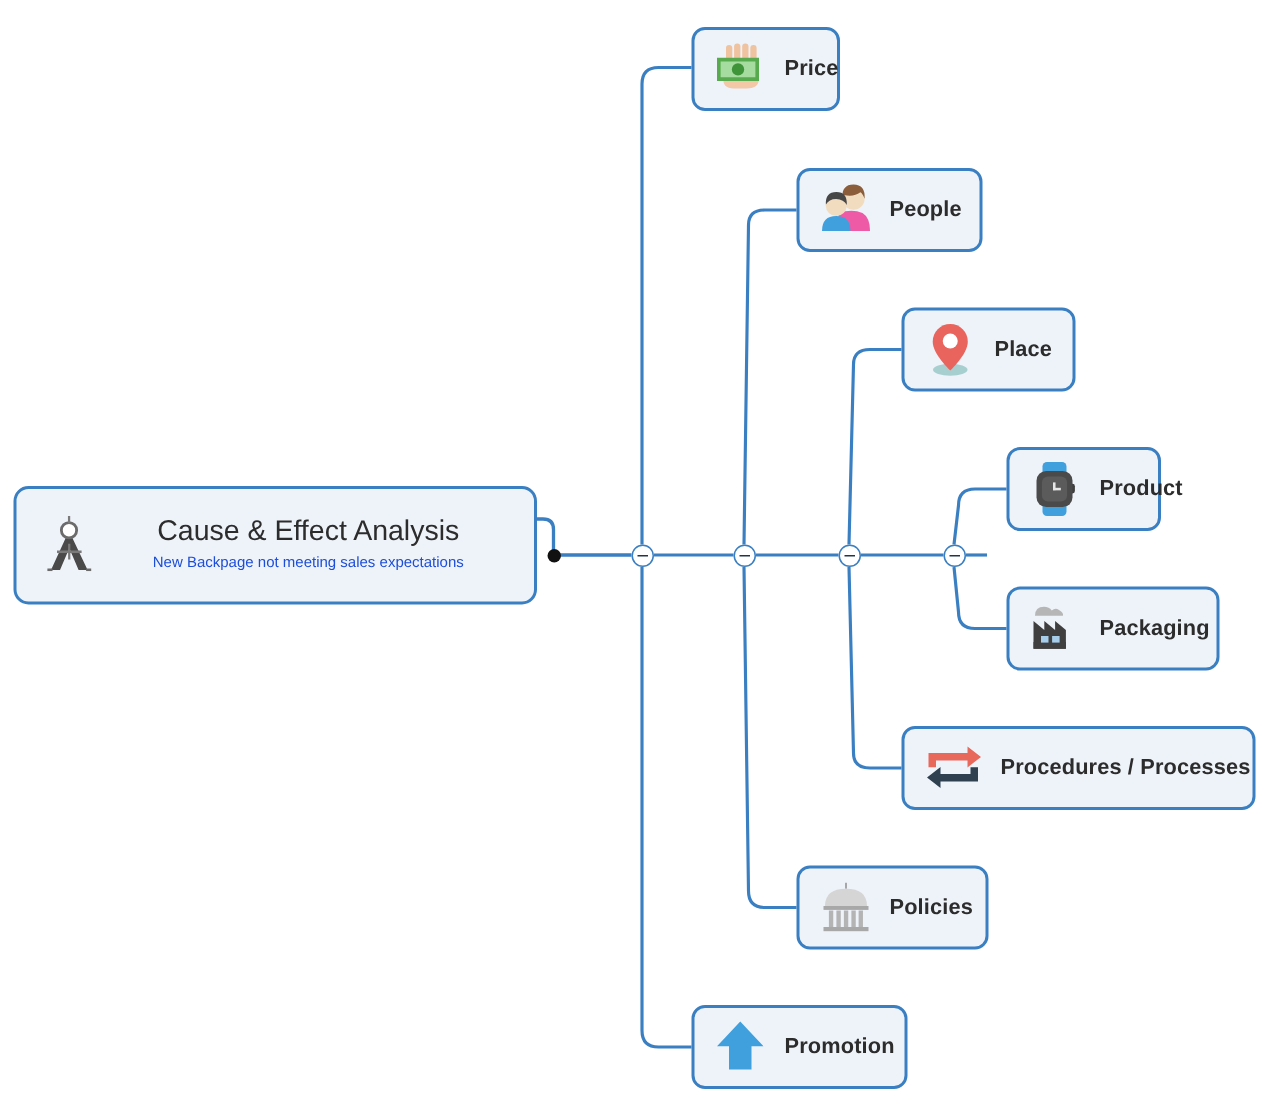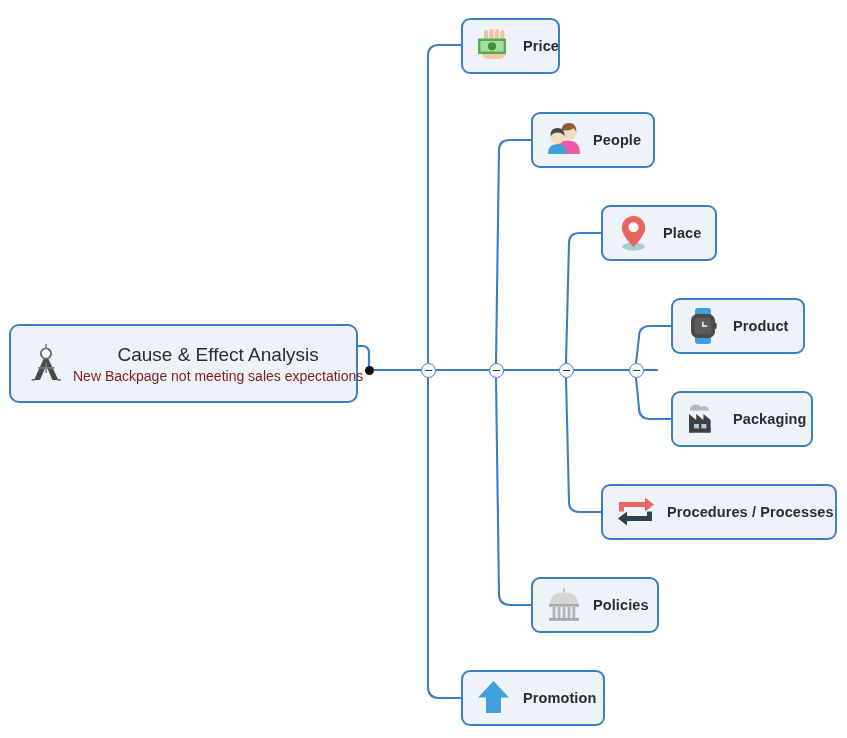--- a/index.html
+++ b/index.html
@@ -73,31 +73,31 @@
     text-align: center;
     padding-right: 6px;
   }
   #root-title {
     color: #2c2c2c;
     font-size: 19px;
     line-height: 24px;
     white-space: nowrap;
   }
   #root-sub {
-    color: #7f1d1d;
-    font-size: 14px;
+    color: #1d4ed8;
+    font-size: 10px;
     line-height: 18px;
     white-space: nowrap;
   }
 
   
   #node-price      { left: 461px; top: 18px;  width: 99px;  height: 56px; }
   #node-people     { left: 531px; top: 112px; width: 124px; height: 56px; }
   #node-place      { left: 601px; top: 205px; width: 116px; height: 56px; }
-  #node-product    { left: 671px; top: 298px; width: 134px; height: 56px; }
+  #node-product    { left: 671px; top: 298px; width: 103px; height: 56px; }
   #node-packaging  { left: 671px; top: 391px; width: 142px; height: 56px; }
   #node-procedures { left: 601px; top: 484px; width: 236px; height: 56px; }
   #node-policies   { left: 531px; top: 577px; width: 128px; height: 56px; }
   #node-promotion  { left: 461px; top: 670px; width: 144px; height: 56px; }
 
   #node-price .lbl,
   #node-people .lbl,
   #node-place .lbl,
   #node-product .lbl,
   #node-packaging .lbl,

